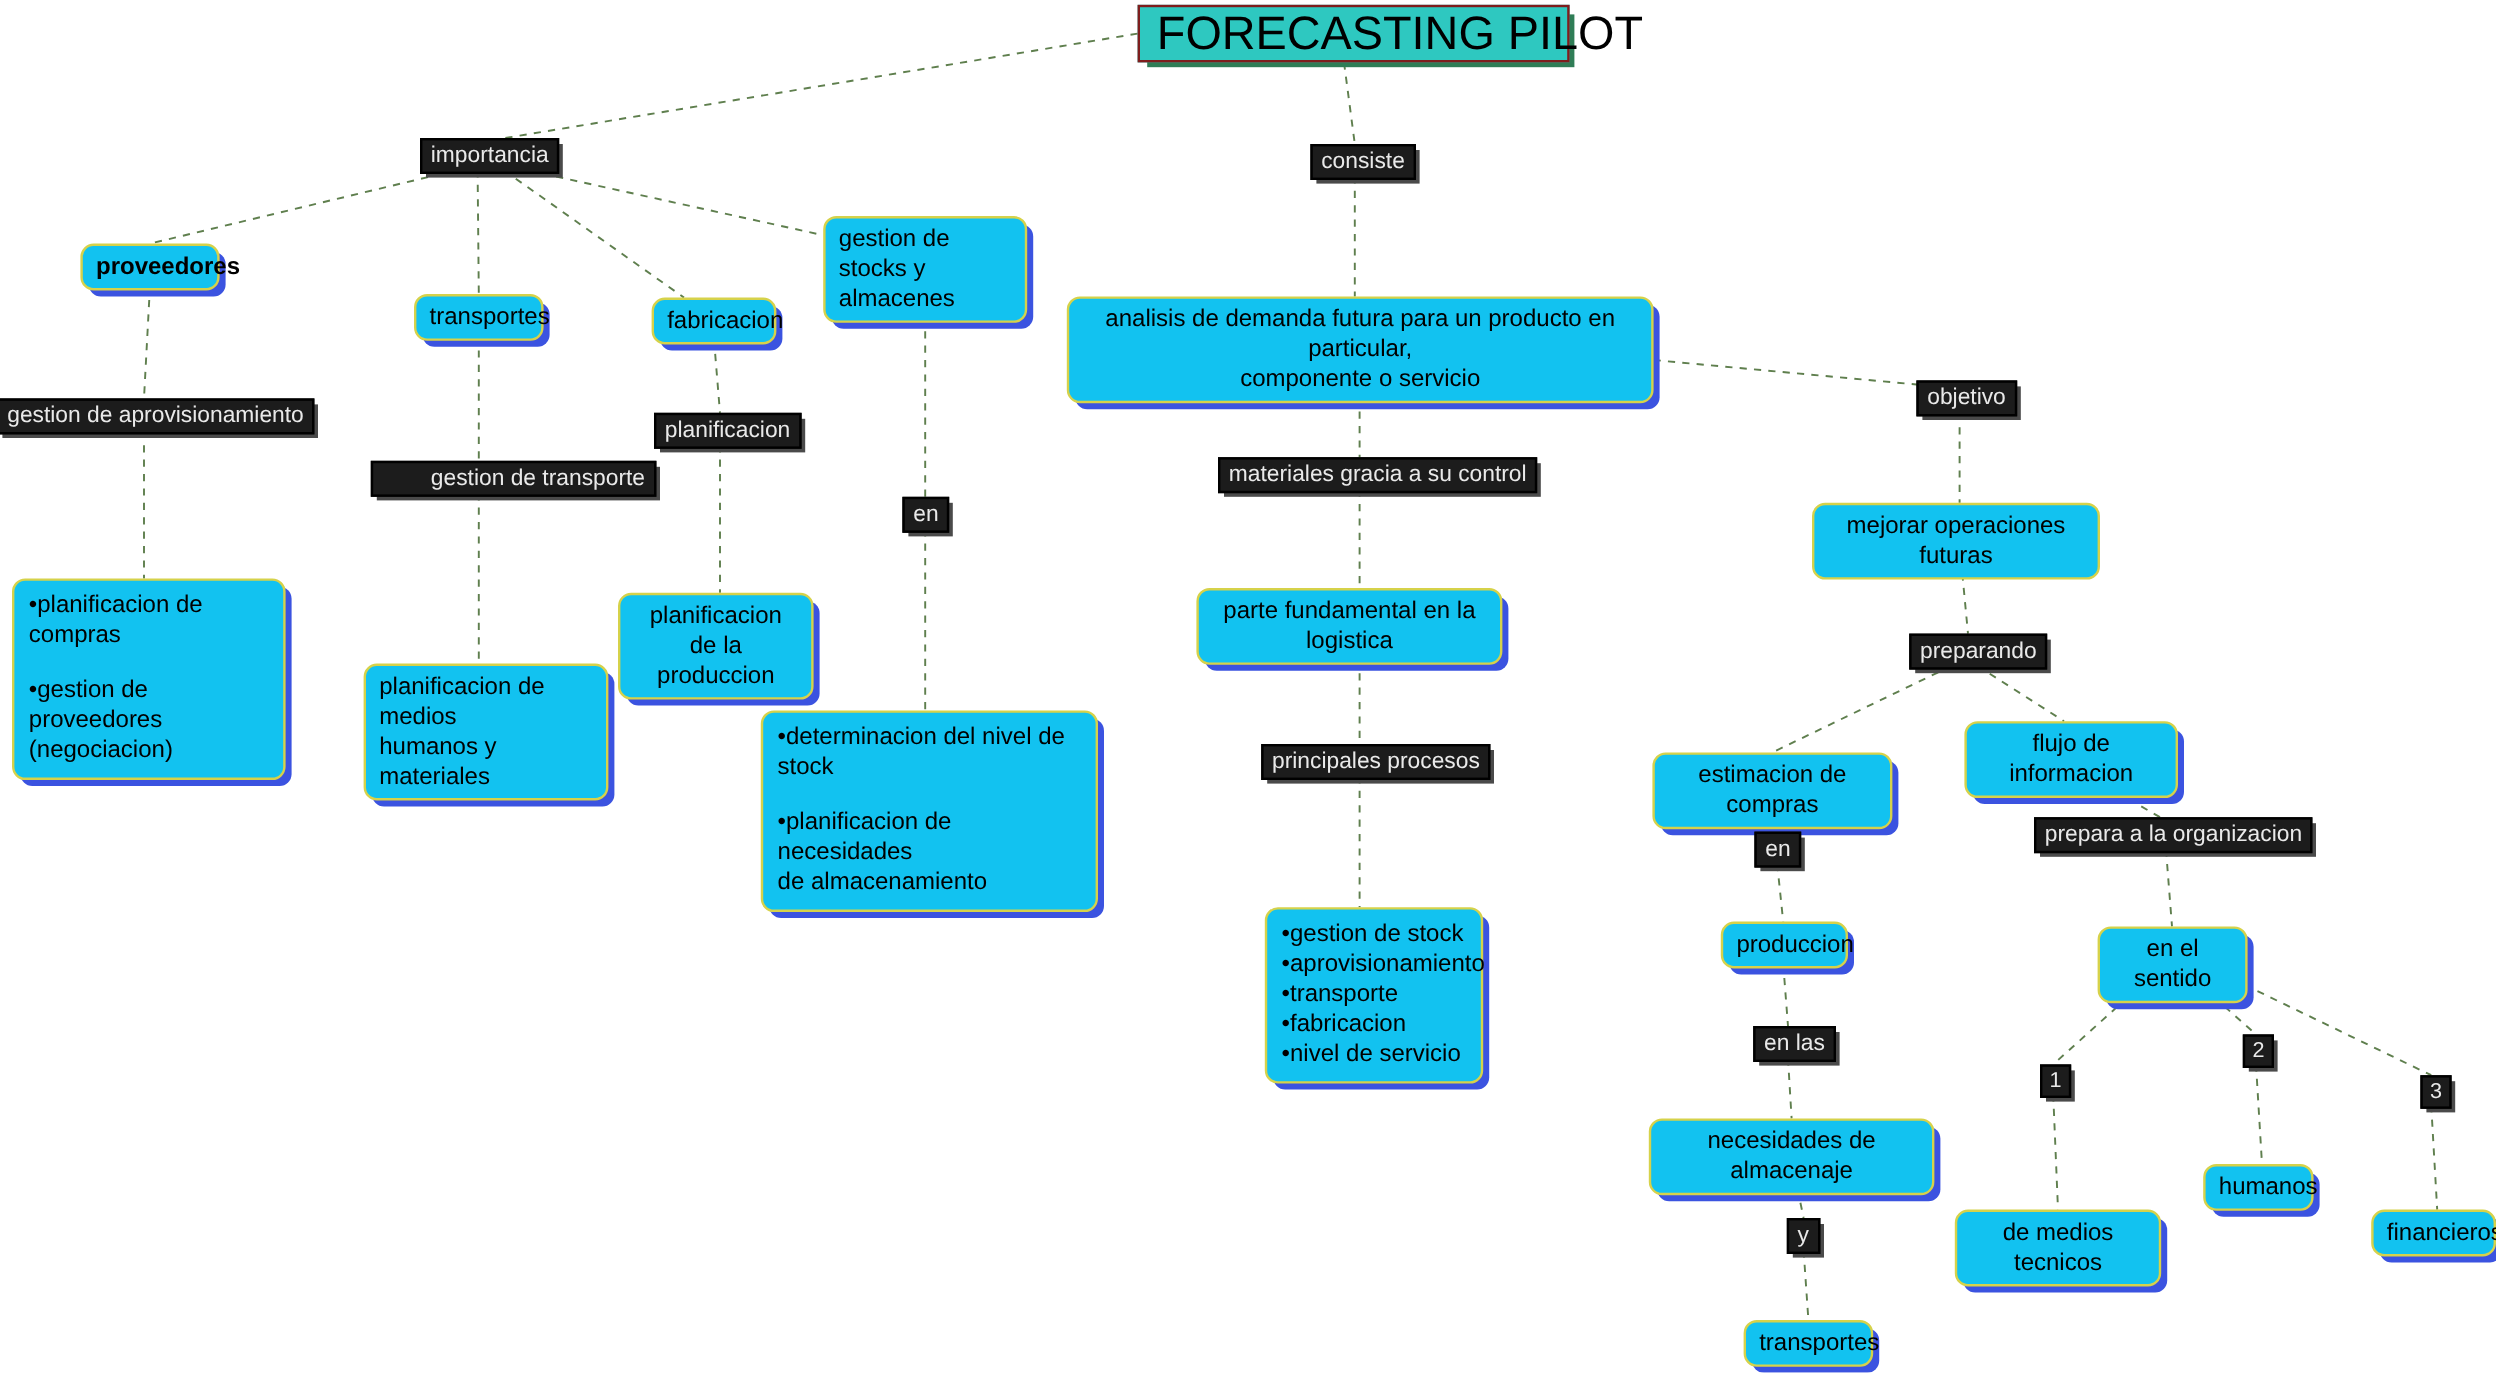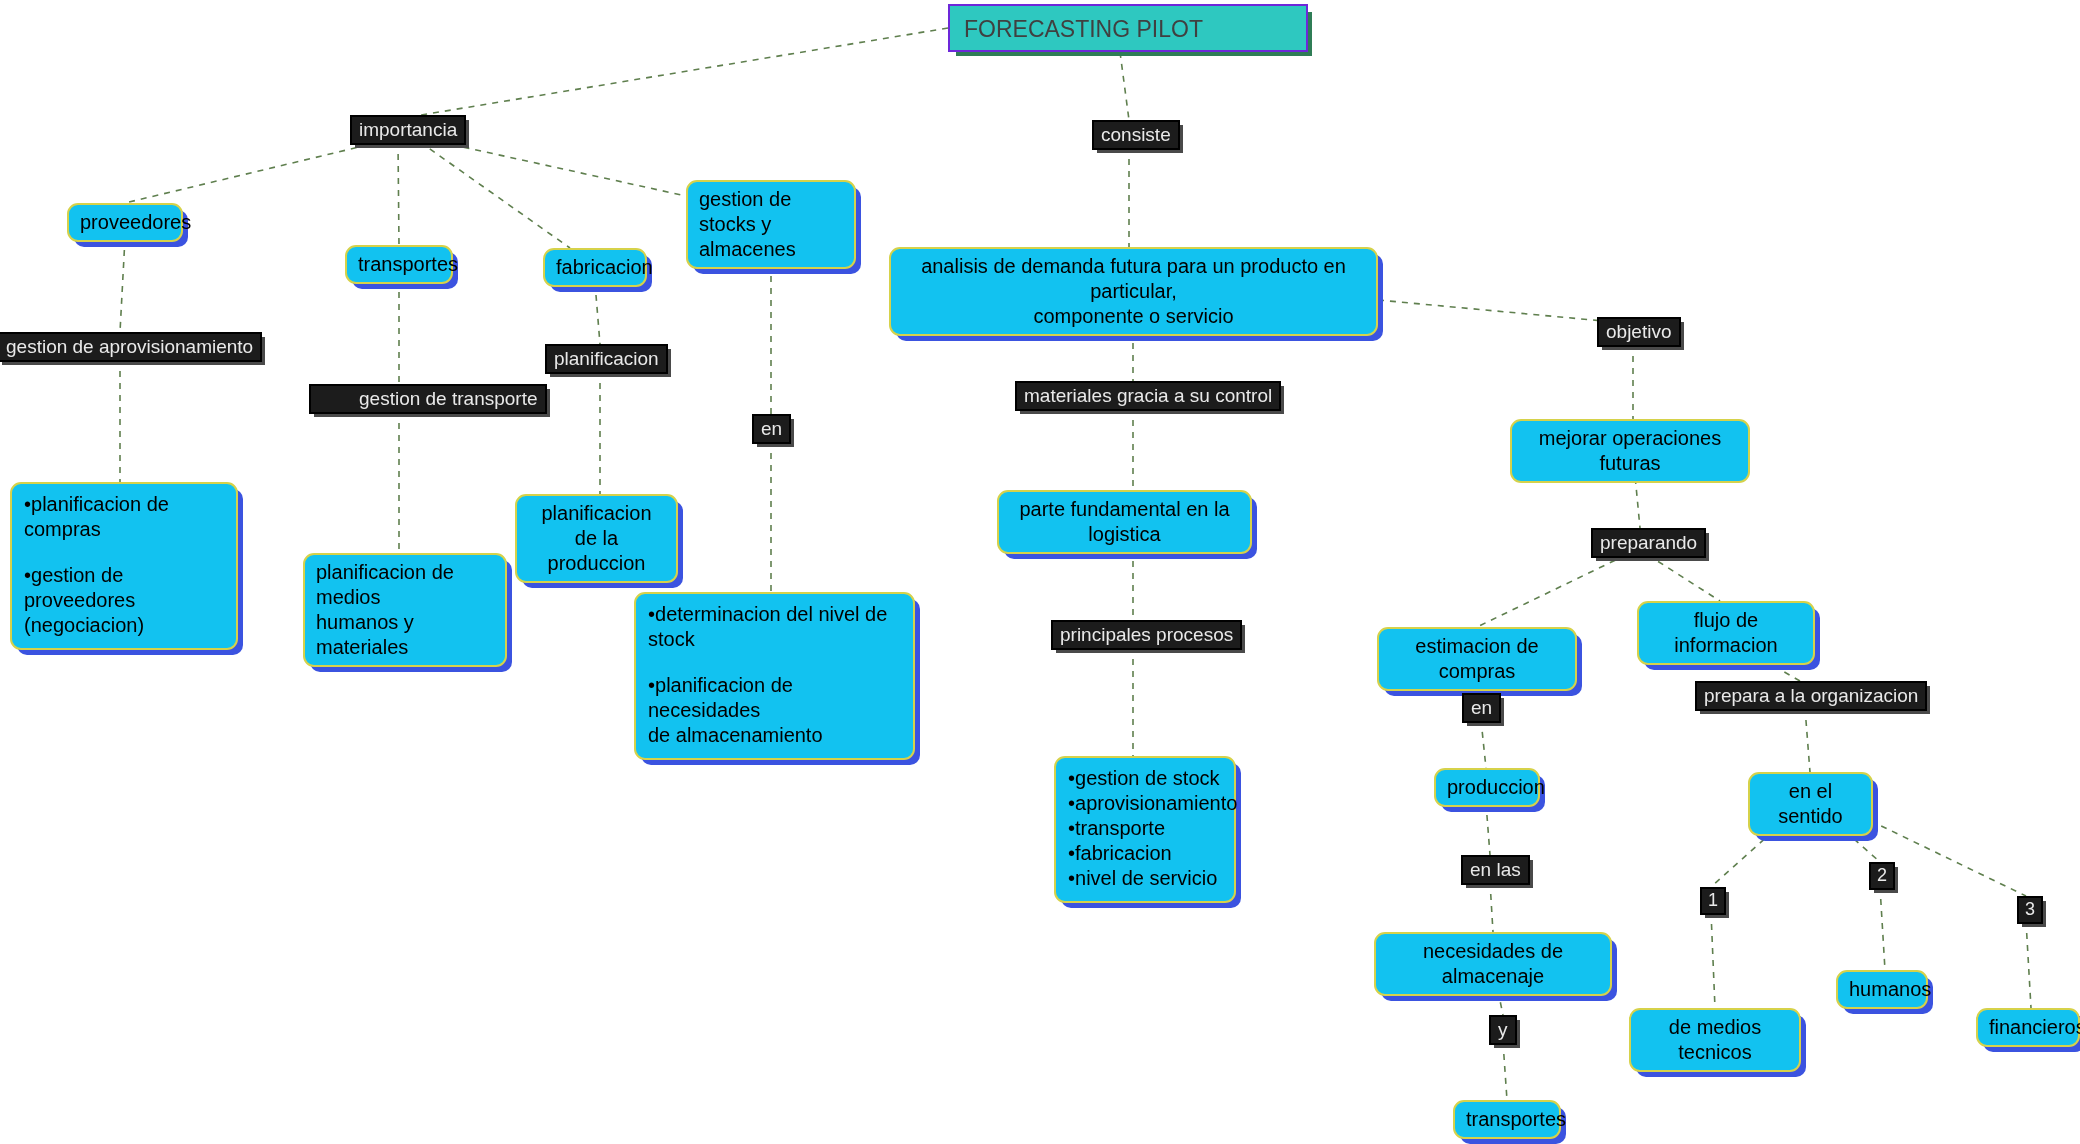--- a/index.html
+++ b/index.html
@@ -69,23 +69,23 @@
   .lbl.num{
     padding:1px 6px 2px 6px;
     font-size:18px;
   }
 
   
   .root{
     position:absolute;
     box-sizing:border-box;
     background:#2ec8c0;
-    border:2px solid #6d28d9;
-    color:#404040;
-    font-size:23px;
+    border:2px solid #7f1d1d;
+    color:#000000;
+    font-size:39px;
     line-height:38px;
     padding:4px 14px 6px 14px;
     white-space:nowrap;
     box-shadow:6px 6px 0 -2px #2f7d56;
     z-index:5;
   }
 </style>
 </head>
 <body>
 
@@ -127,21 +127,21 @@
       <line x1="1800" y1="807" x2="1711" y2="887" stroke="#5f7f4e" stroke-width="1.6" stroke-dasharray="6,6"></line>
       <line x1="1818" y1="807" x2="1880" y2="862" stroke="#5f7f4e" stroke-width="1.6" stroke-dasharray="6,6"></line>
       <line x1="1838" y1="805" x2="2026" y2="896" stroke="#5f7f4e" stroke-width="1.6" stroke-dasharray="6,6"></line>
       <line x1="1711" y1="912" x2="1715" y2="1008" stroke="#5f7f4e" stroke-width="1.6" stroke-dasharray="6,6"></line>
       <line x1="1880" y1="887" x2="1885" y2="970" stroke="#5f7f4e" stroke-width="1.6" stroke-dasharray="6,6"></line>
       <line x1="2026" y1="921" x2="2031" y2="1008" stroke="#5f7f4e" stroke-width="1.6" stroke-dasharray="6,6"></line>
     </svg>
 
   <div class="root" style="left: 948px; top: 4px; width: 360px; height: 48px;">FORECASTING PILOT</div>
 
-<div class="node" style="left: 67px; top: 203px; width: 116px; min-height: 35px;">proveedores</div>
+<div class="node" style="left: 67px; top: 203px; width: 116px; min-height: 35px; font-weight: bold;">proveedores</div>
     <div class="node" style="left: 345px; top: 245px; width: 108px; min-height: 35px;">transportes</div>
     <div class="node" style="left: 543px; top: 248px; width: 104px; min-height: 35px;">fabricacion</div>
     <div class="node left" style="left: 686px; top: 180px; width: 170px; min-height: 60px;">gestion de stocks y
 almacenes</div>
     <div class="node" style="left: 889px; top: 247px; width: 489px; min-height: 60px;">analisis de demanda futura para un producto en particular,
 componente o servicio</div>
     <div class="node noshadow" style="left: 1510px; top: 419px; width: 240px; min-height: 35px;">mejorar operaciones futuras</div>
     <div class="node" style="left: 997px; top: 490px; width: 255px; min-height: 35px;">parte fundamental en la logistica</div>
     <div class="node" style="left: 515px; top: 494px; width: 163px; min-height: 60px;">planificacion de la
 produccion</div>

